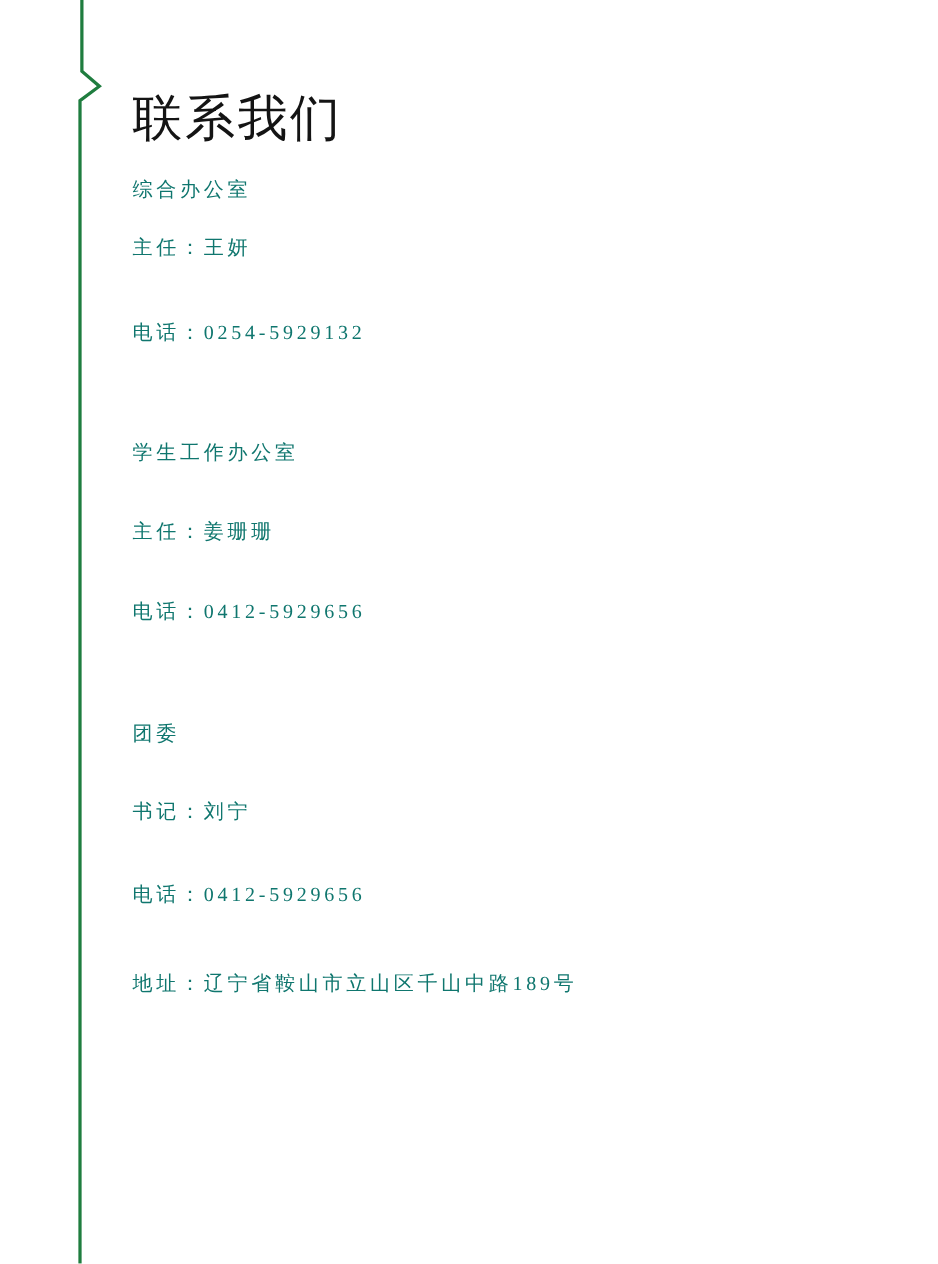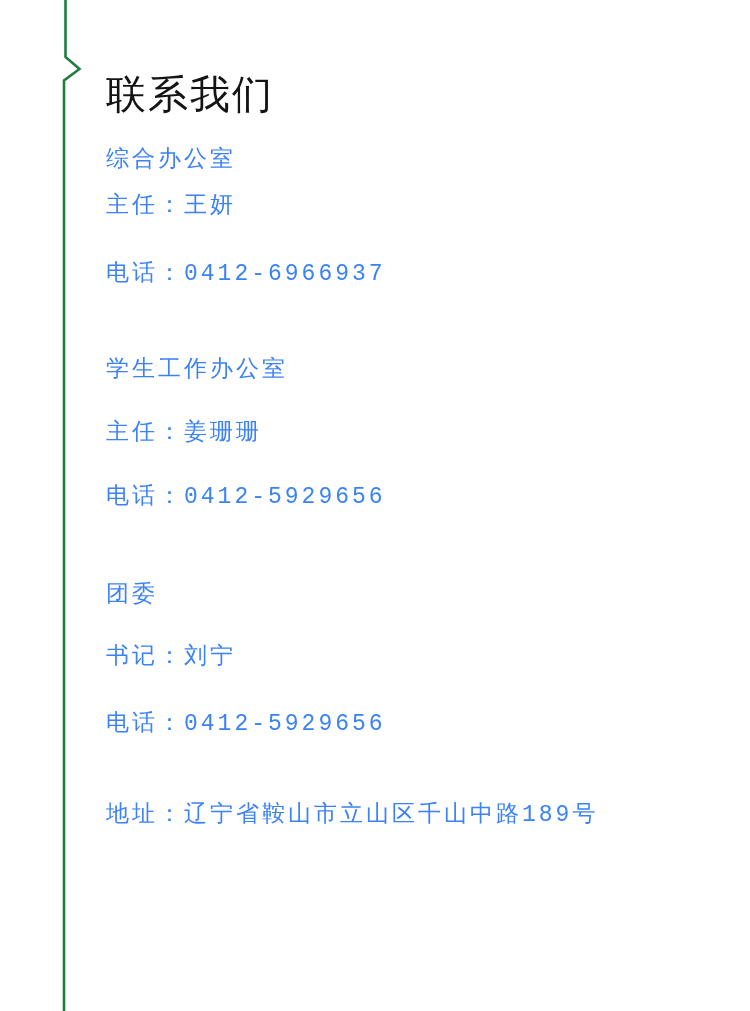--- a/index.html
+++ b/index.html
@@ -31,53 +31,52 @@
     font-size: 40px;
     line-height: 44px;
     letter-spacing: 2px;
     font-weight: 400;
     color: #141414;
     white-space: nowrap;
   }
   .line {
     position: absolute;
     left: 106px;
-    font-size: 23px;
+    font-size: 16px;
     line-height: 30px;
     letter-spacing: 3px;
     white-space: nowrap;
-    color: #3b82f6;
-    font-family: Liberation Mono, monospace;
+    color: #0f766e;
   }
   .l-dept1    { top: 122px; }
   .l-contact1 { top: 168px; }
   .l-phone1   { top: 236px; }
   .l-dept2    { top: 332px; }
   .l-contact2 { top: 395px; }
   .l-phone2   { top: 459px; }
   .l-dept3    { top: 557px; }
   .l-contact3 { top: 619px; }
   .l-phone3   { top: 686px; }
-  .l-addr     { top: 777px; }
+  .l-addr     { top: 757px; }
   .l-postal   { top: 822px; }
 </style>
 </head>
 <body>
 
 <div class="page">
 
   <svg class="accent-line" viewBox="0 0 100 1011" xmlns="http://www.w3.org/2000/svg" aria-hidden="true">
     <path d="M 65.5 0 L 65.5 57 L 79.5 69 L 64 80.5 L 64 1011" fill="none" stroke="#1f7d3f" stroke-width="2.6" stroke-linejoin="miter"></path>
   </svg>
 
   <h1 class="page-title">联系我们</h1>
 
   <p class="line l-dept1">综合办公室</p>
   <p class="line l-contact1">主任：王妍</p>
-  <p class="line l-phone1">电话：0412-6966937</p>
+  <p class="line l-phone1">电话：0254-5929132</p>
 
   <p class="line l-contact2">主任：姜珊珊</p>
   <p class="line l-dept2">学生工作办公室</p>
   <p class="line l-phone2">电话：0412-5929656</p>
 
   <p class="line l-dept3">团委</p>
   <p class="line l-contact3">书记：刘宁</p>
   <p class="line l-phone3">电话：0412-5929656</p>
 
   <p class="line l-addr">地址：辽宁省鞍山市立山区千山中路189号</p>

